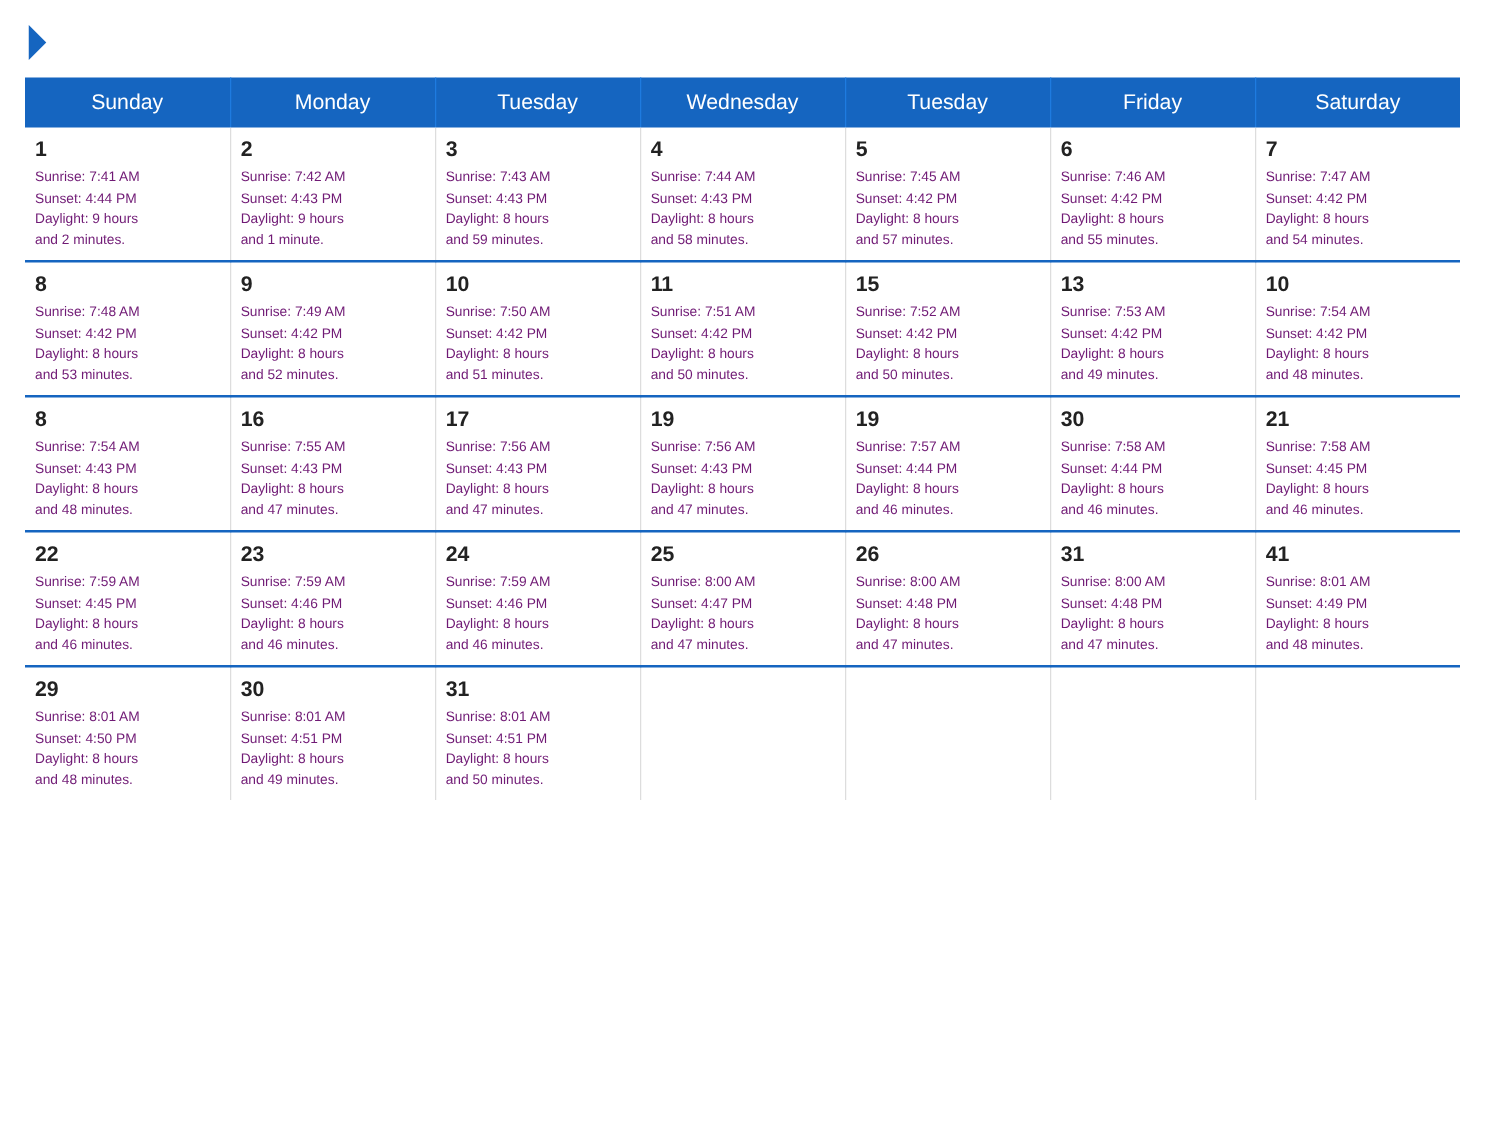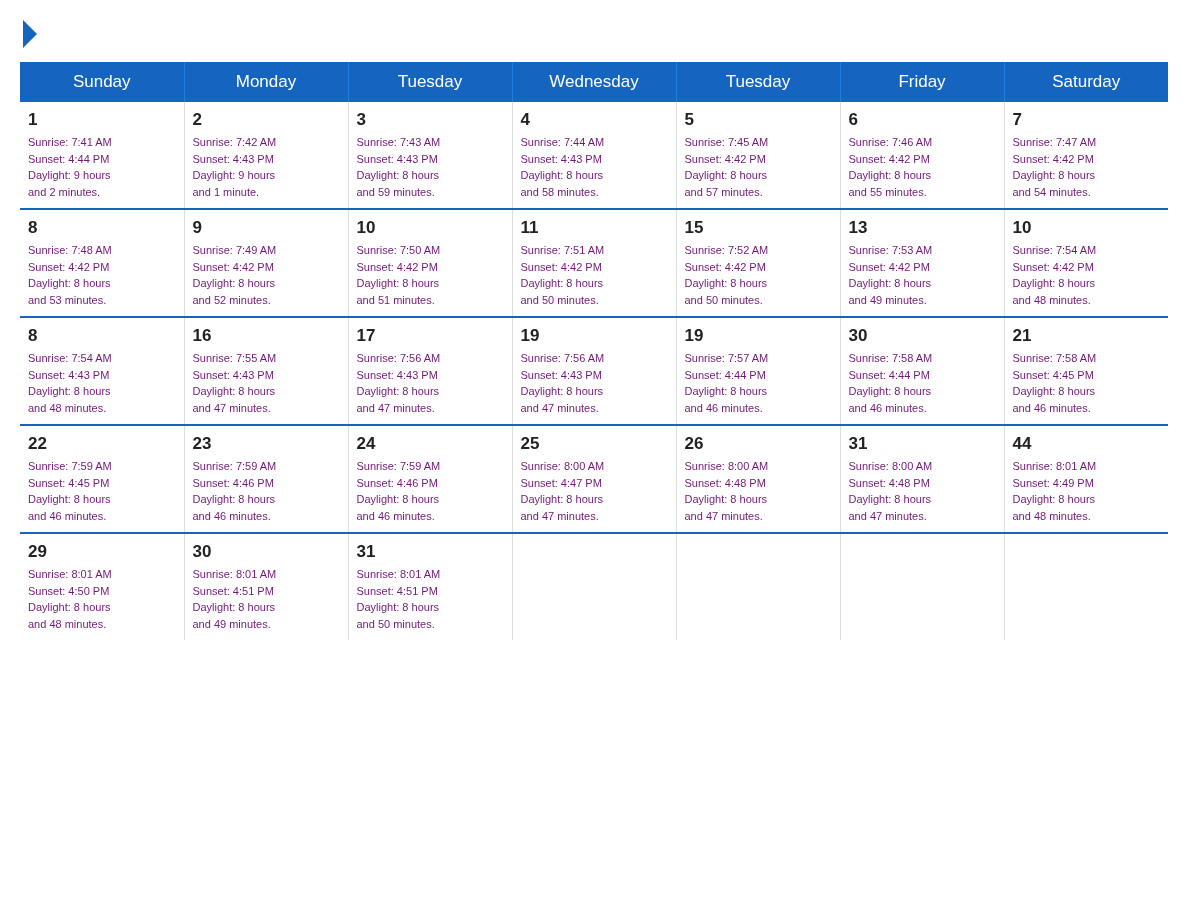--- a/index.html
+++ b/index.html
@@ -251,21 +251,21 @@
         </td>
         <td>
           <span class="day-number">26</span>
           <div class="day-info">Sunrise: 8:00 AM<br>Sunset: 4:48 PM<br>Daylight: 8 hours<br>and 47 minutes.</div>
         </td>
         <td>
           <span class="day-number">31</span>
           <div class="day-info">Sunrise: 8:00 AM<br>Sunset: 4:48 PM<br>Daylight: 8 hours<br>and 47 minutes.</div>
         </td>
         <td>
-          <span class="day-number">44</span>
+          <span class="day-number">41</span>
           <div class="day-info">Sunrise: 8:01 AM<br>Sunset: 4:49 PM<br>Daylight: 8 hours<br>and 48 minutes.</div>
         </td>
       </tr>
       <tr>
         <td>
           <span class="day-number">29</span>
           <div class="day-info">Sunrise: 8:01 AM<br>Sunset: 4:50 PM<br>Daylight: 8 hours<br>and 48 minutes.</div>
         </td>
         <td>
           <span class="day-number">30</span>

